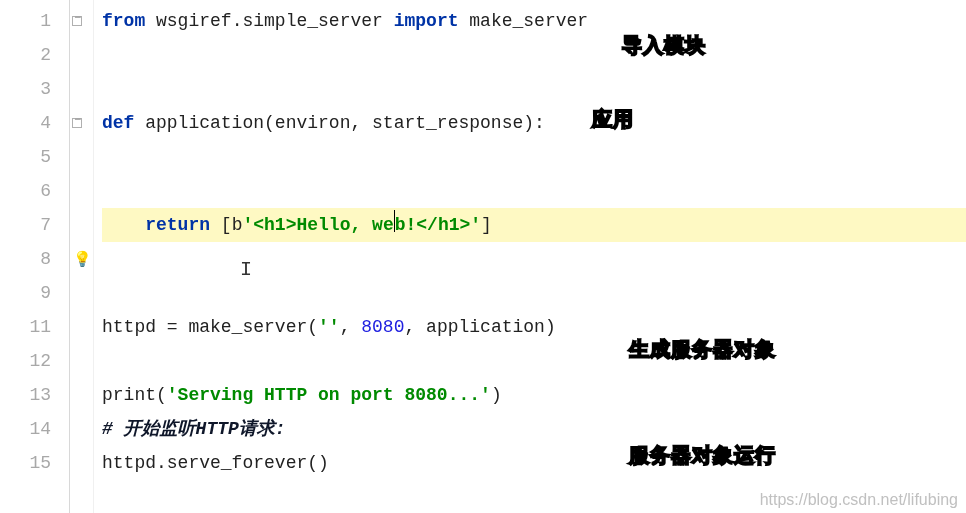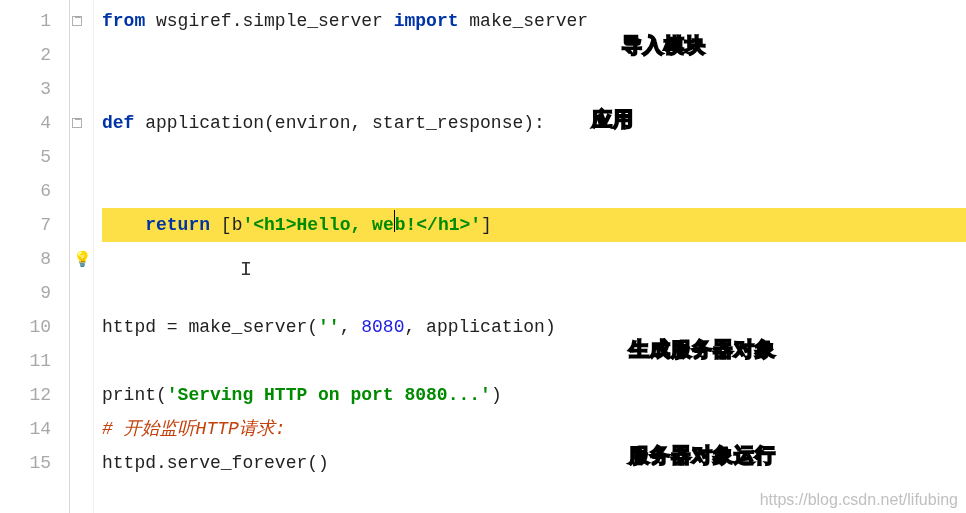--- a/index.html
+++ b/index.html
@@ -68,27 +68,27 @@
     padding-left: 8px;
     position: relative;
   }
   .code .line {
     height: 34px;
     line-height: 34px;
     white-space: pre;
     color: #222;
   }
   .line.hl {
-    background: #fde047;
+    background: #fef9c3;
     position: relative;
   }
   .kw { color: #0033a6; font-weight: bold; }
   .str { color: #008a00; font-weight: bold; }
   .num { color: #2020e0; }
-  .cmt { color: #c2410c; font-style: italic; }
+  .cmt { color: #0f172a; font-style: italic; font-weight: bold; }
   .plain { color: #222; text-align: right; }
   .caret {
     display: inline-block;
     width: 1px;
     height: 22px;
     background: #000;
     vertical-align: -2px;
   }
   .text-cursor {
     position: absolute;
@@ -127,23 +127,23 @@
   <div class="gutter">
     <div class="ln">1</div>
     <div class="ln">2</div>
     <div class="ln">3</div>
     <div class="ln">4</div>
     <div class="ln">5</div>
     <div class="ln">6</div>
     <div class="ln">7</div>
     <div class="ln">8</div>
     <div class="ln">9</div>
-    <div class="ln">10</div>
     <div class="ln">11</div>
     <div class="ln">12</div>
+    <div class="ln">13</div>
     <div class="ln">14</div>
     <div class="ln">15</div>
   </div>
 
   <div class="fold-col">
     <div class="slot">
         <div class="fold-mark"></div>
       </div>
     <div class="slot"></div>
     <div class="slot"></div>

